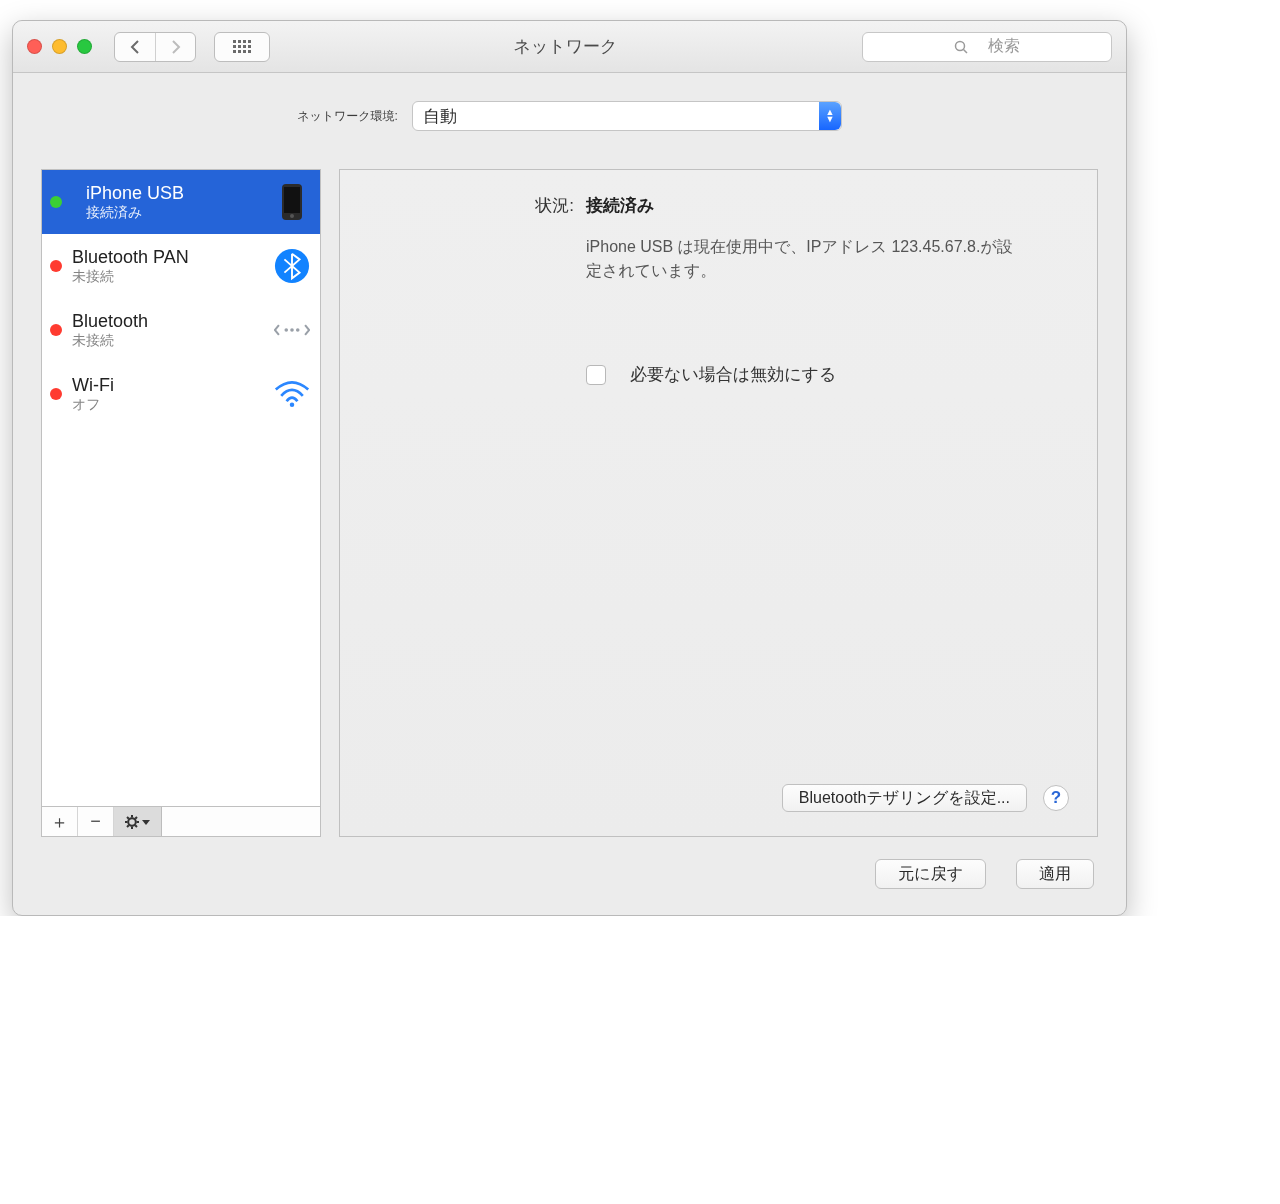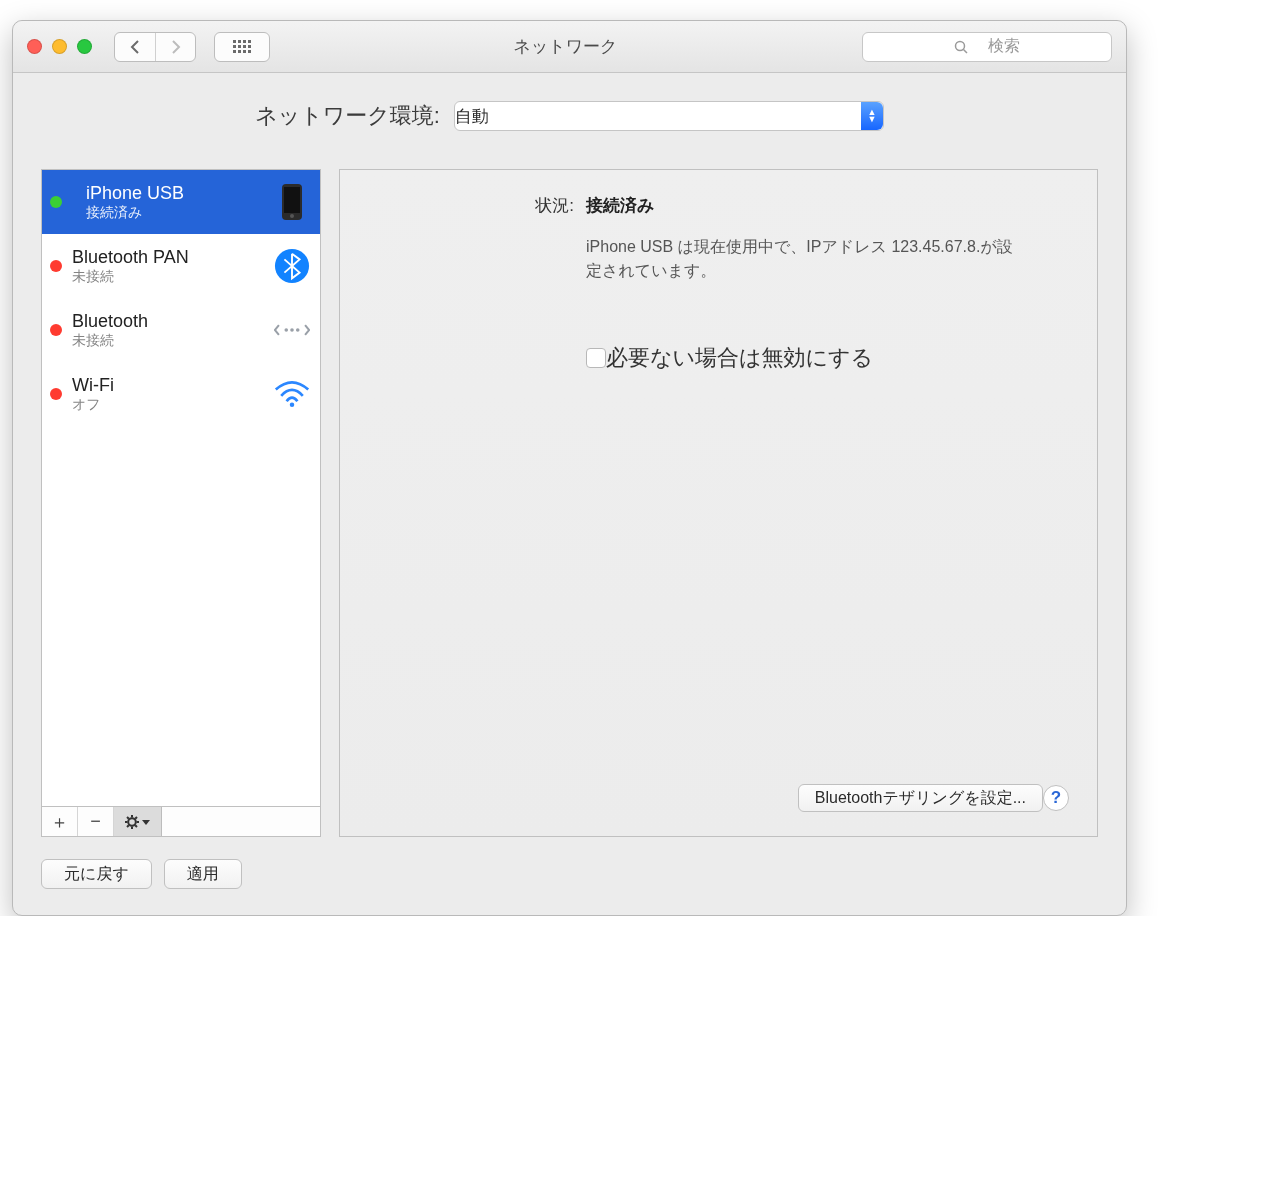--- a/index.html
+++ b/index.html
@@ -83,29 +83,30 @@
   }
   
   .body { padding: 28px 28px 26px 28px; }
   .location-row {
     display: flex;
     align-items: center;
     justify-content: center;
     gap: 14px;
     margin-bottom: 38px;
   }
-  .location-label { font-size: 22px; color: #3b3b3b; }
+  .location-label { font-size: 12px; color: #3b3b3b; }
   .select {
     position: relative;
     width: 430px;
     height: 30px;
     border: 1px solid #c5c5c5;
     border-radius: 6px;
     background: #fff;
     display: flex; align-items: center;
+    padding-left: 10px;
     font-size: 17px;
     color: #2b2b2b;
   }
   .select .caps {
     position: absolute; right: 0; top: 0; bottom: 0;
     width: 22px;
     background: linear-gradient(#5aa2ff, #1766ff);
     border-top-right-radius: 6px;
     border-bottom-right-radius: 6px;
     display: flex; flex-direction: column;
@@ -160,31 +161,31 @@
     background: linear-gradient(#efefef,#ececec);
     padding: 24px 28px;
     display: flex;
     flex-direction: column;
     position: relative;
   }
   .statusrow { display: flex; gap: 12px; font-size: 17px; }
   .statusrow .lbl { width: 46px; text-align: right; color: #333; }
   .statusrow .val { font-weight: 700; color: #222; }
   .desc { margin-left: 58px; margin-top: 18px; font-size: 16px; color: #555; max-width: 430px; line-height: 1.5; }
-  .chkrow { margin-left: 58px; margin-top: 60px; display: flex; align-items: center; gap: 0; font-size: 22px; color: #333;}
+  .chkrow { margin-left: 58px; margin-top: 80px; display: flex; align-items: center; gap: 24px; font-size: 17px; color: #333;}
   .chk {
     width: 20px; height: 20px;
     border: 1px solid #b8b8b8; border-radius: 4px;
     background: #fff;
   }
   .rightbottom {
     margin-top: auto;
     display: flex;
     align-items: center;
-    gap: 0;
+    gap: 16px;
     justify-content: flex-end;
   }
   .mac-btn {
     height: 28px;
     padding: 0 16px;
     border: 1px solid #c0c0c0;
     border-radius: 6px;
     background: linear-gradient(#fdfdfd,#f1f1f1);
     font-size: 16px;
     color: #2b2b2b;
@@ -192,22 +193,22 @@
   }
   .help {
     width: 26px; height: 26px;
     border: 1px solid #c0c0c0;
     border-radius: 50%;
     background: #fff;
     display: flex; align-items: center; justify-content: center;
     color: #2a67d6; font-weight: 700; font-size: 17px;
   }
   .footer {
-    display: flex; 
-    gap: 12px;
+    display: flex; justify-content: flex-end;
+    gap: 30px;
     padding: 22px 4px 0 0;
   }
   .footer .mac-btn { height: 30px; padding: 0 22px; }
   
   .ctxmenu {
     position: absolute;
     left: 128px; top: 918px;
     width: 330px;
     background: #fff;
     border: 1px solid #c4c4c4;

